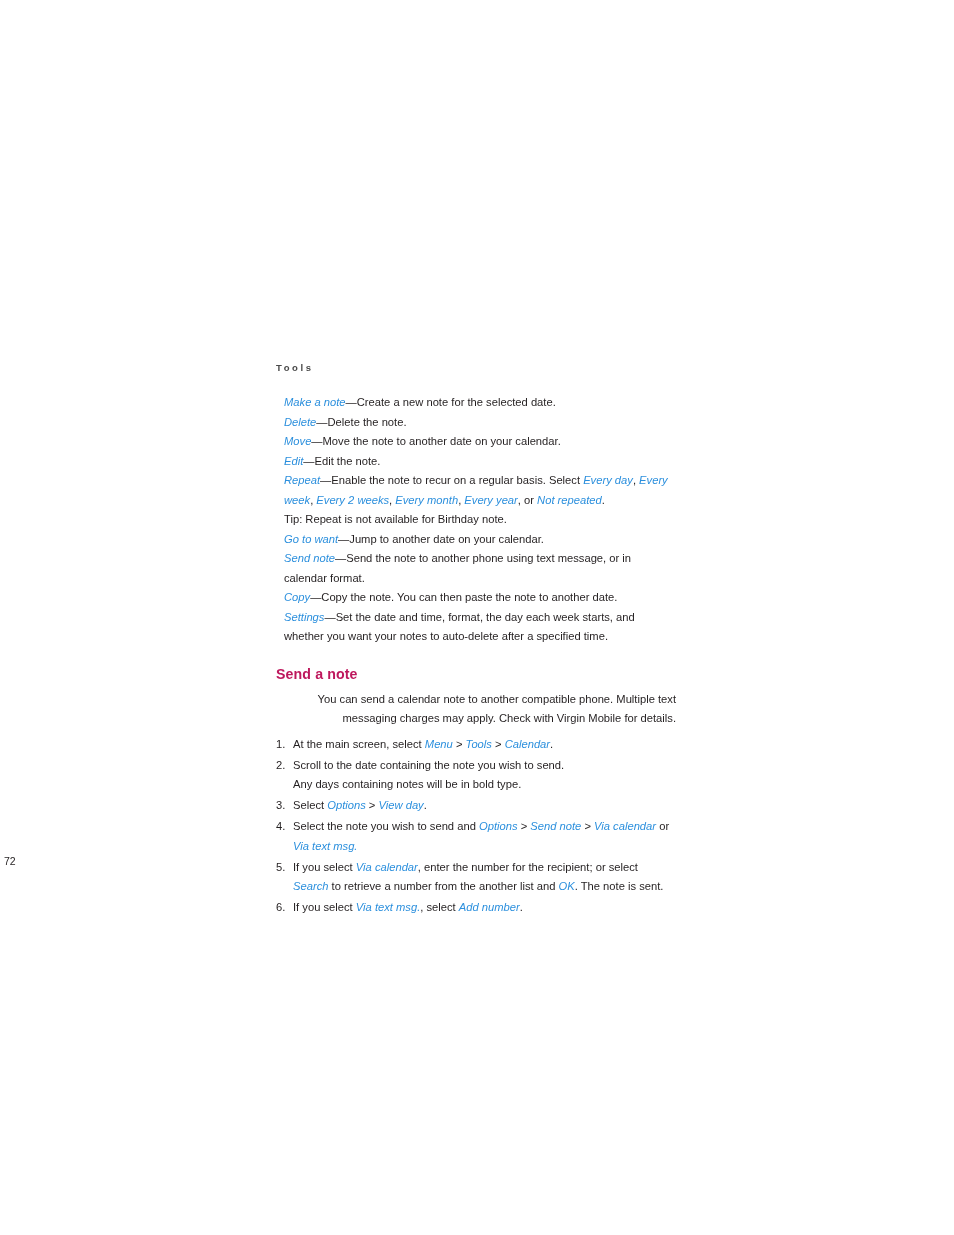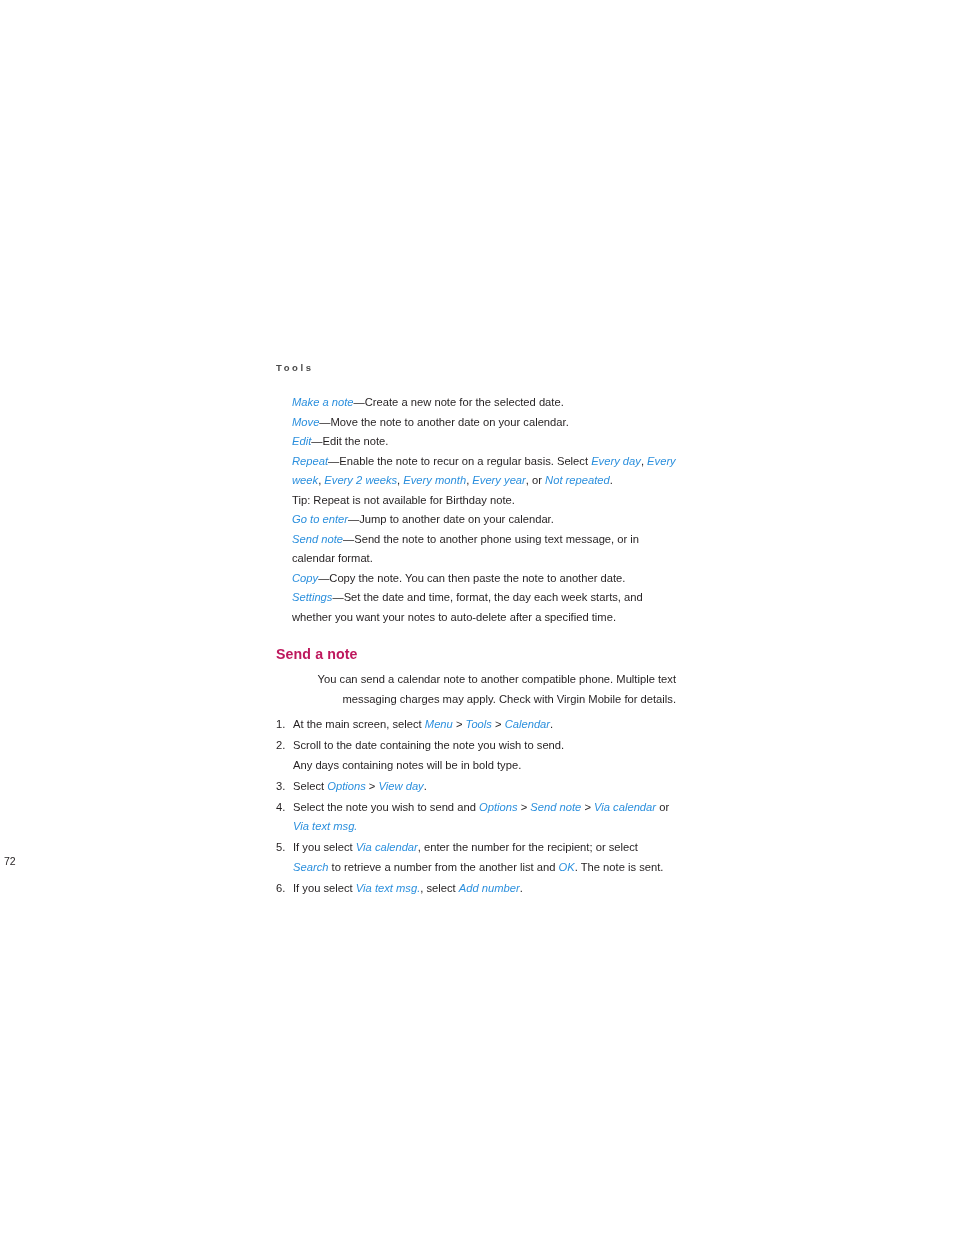--- a/index.html
+++ b/index.html
@@ -38,21 +38,21 @@
     letter-spacing: 2.6px;
     margin: 0 0 20px 0;
     line-height: 1.1;
   }
 
   
   .para {
     font-size: 11.2px;
     line-height: 19.5px;
     color: #231f20;
-    margin: 0 0 0 16px;
+    margin: 0 0 0 8px;
     padding: 0;
     text-align: left;
   }
   .def-list .para {
     margin-bottom: 0px;
   }
   .def-item {
     margin-bottom: 0.5px;
   }
 
@@ -131,30 +131,31 @@
 <div id="page">
 
   <div id="content">
 
     <div class="running-head">Tools</div>
 
     <div class="def-list">
 
       <p class="para def-item"><span class="ui">Make a note</span><span class="dash">—</span><span>Create a new note for the selected date.</span></p>
 
+      <p class="para def-item"><span class="ui">Delete</span><span class="dash">—</span><span>Delete the note.</span></p>
 
       <p class="para def-item"><span class="ui">Move</span><span class="dash">—</span><span>Move the note to another date on your calendar.</span></p>
 
       <p class="para def-item"><span class="ui">Edit</span><span class="dash">—</span><span>Edit the note.</span></p>
 
       <p class="para def-item"><span class="ui">Repeat</span><span class="dash">—</span><span>Enable the note to recur on a regular basis. Select </span><span class="ui">Every day</span><span>, </span><span class="ui">Every week</span><span>, </span><span class="ui">Every 2 weeks</span><span>, </span><span class="ui">Every month</span><span>, </span><span class="ui">Every year</span><span>, </span><span>or</span><span>&nbsp;</span><span class="ui">Not repeated</span><span>.</span></p>
 
       <p class="para def-item"><span class="bold">Tip:</span><span>&nbsp;</span><span>Repeat is not available for Birthday note.</span></p>
 
-      <p class="para def-item"><span class="ui">Go to enter</span><span class="dash">—</span><span>Jump to another date on your calendar.</span></p>
+      <p class="para def-item"><span class="ui">Go to want</span><span class="dash">—</span><span>Jump to another date on your calendar.</span></p>
 
       <p class="para def-item"><span class="ui">Send note</span><span class="dash">—</span><span>Send the note to another phone using text message, or in calendar format.</span></p>
 
       <p class="para def-item"><span class="ui">Copy</span><span class="dash">—</span><span>Copy the note. You can then paste the note to another date.</span></p>
 
       <p class="para def-item"><span class="ui">Settings</span><span class="dash">—</span><span>Set the date and time, format, the day each week starts, and whether you want your notes to auto-delete after a specified time.</span></p>
 
     </div>
 
     <h2 class="section-heading">Send a note</h2>

